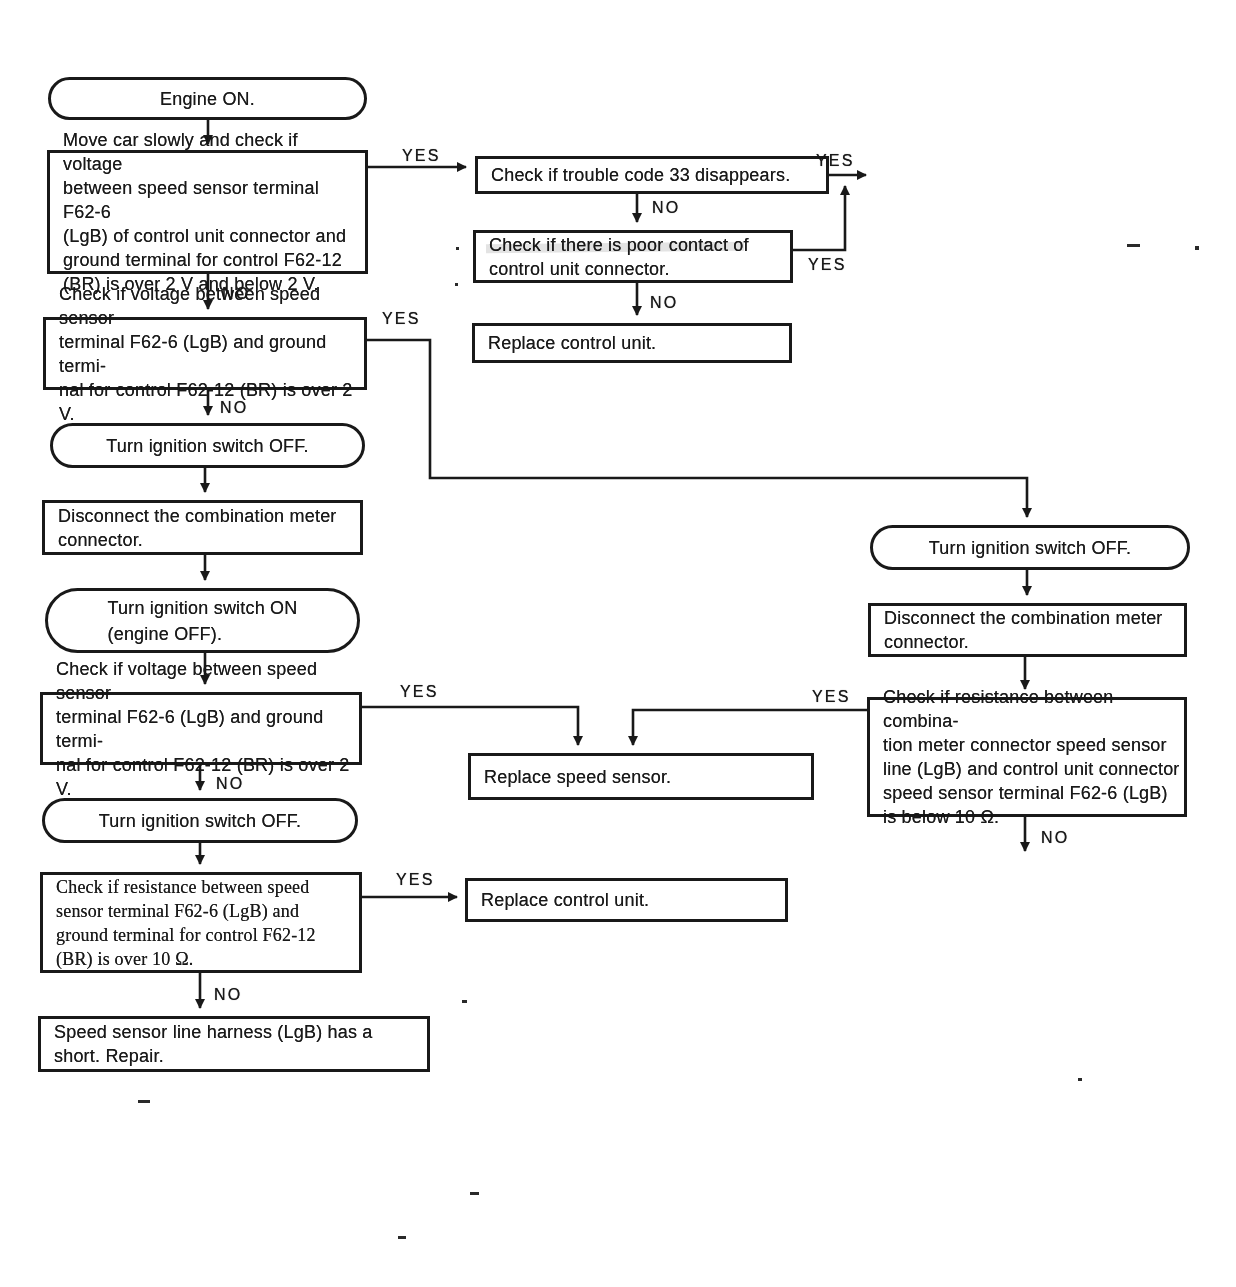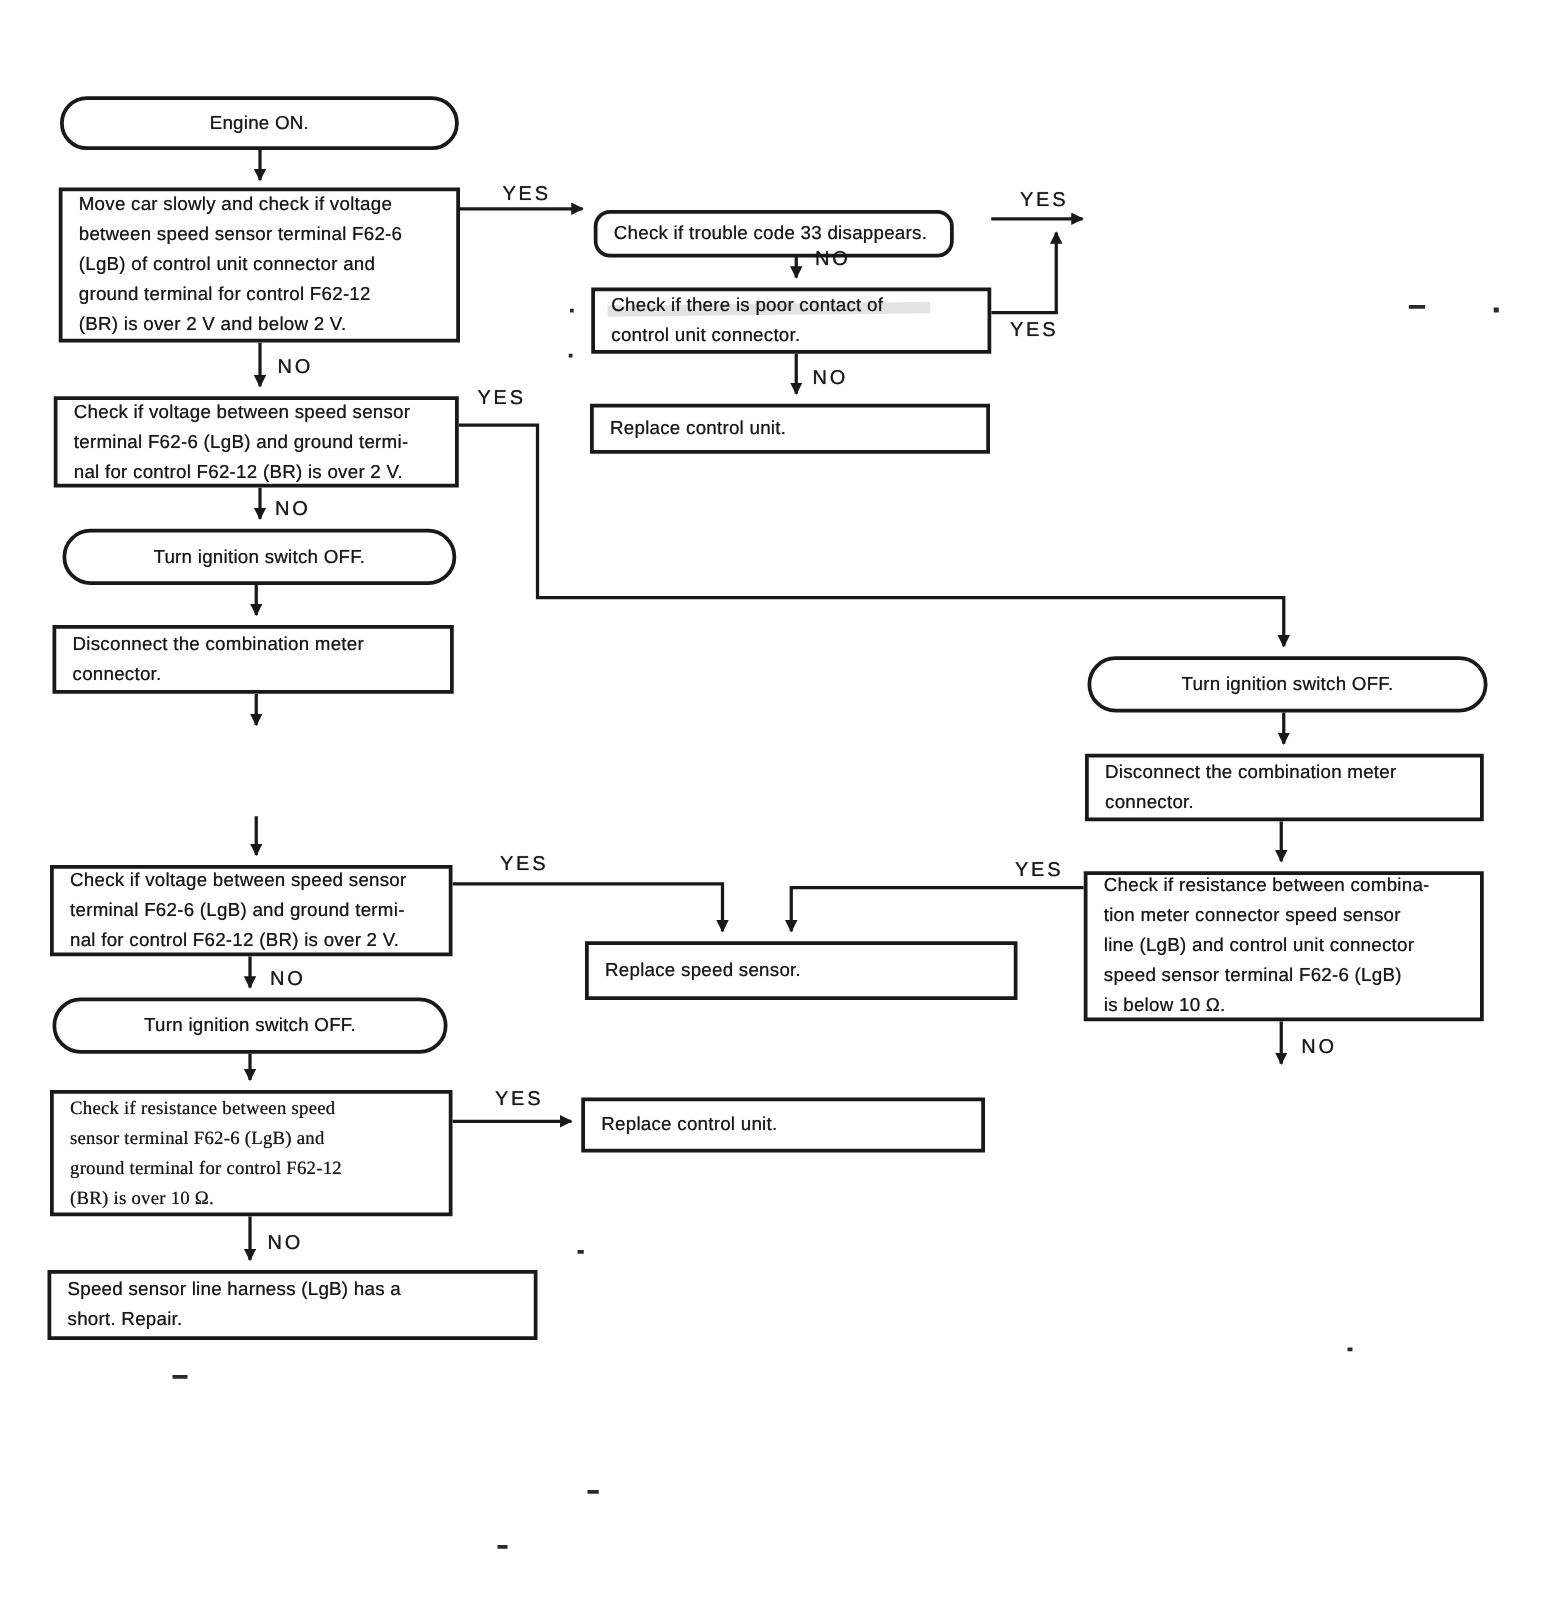--- a/index.html
+++ b/index.html
@@ -15,21 +15,21 @@
     position:absolute;
     border:3px solid #191919;
     background:#ffffff;
     display:flex;
     align-items:center;
     box-sizing:border-box;
     z-index:2;
   }
   .node > span{
     white-space:pre-line;
-    font-size:15px;
+    font-size:18px;
     line-height:24px;
     text-shadow:0 0 0.6px rgba(0,0,0,0.75);
     letter-spacing:0.2px;
   }
   .proc{justify-content:flex-start;padding-left:13px;padding-right:4px;text-align:left;}
   .term{justify-content:center;text-align:left;}
   .term > span{line-height:26px;}
   .edge-label{
     position:absolute;
     font-size:16px;
@@ -88,21 +88,21 @@
   </div>
 
   <div class="node proc" style="left:47px;top:150px;width:321px;height:124px;">
     <span>Move car slowly and check if voltage
 between speed sensor terminal F62-6
 (LgB) of control unit connector and
 ground terminal for control F62-12
 (BR) is over 2 V and below 2 V.</span>
   </div>
 
-  <div class="node proc" style="left:475px;top:168px;width:288px;height:38px;border-radius:13px;">
+  <div class="node proc" style="left:475px;top:156px;width:354px;height:38px;">
     <span>Check if trouble code 33 disappears.</span>
   </div>
 
 
   <div class="node proc" style="left:473px;top:230px;width:320px;height:53px;">
     <span>Check if there is poor contact of
 control unit connector.</span>
   </div>
 
   <div class="node proc" style="left:472px;top:323px;width:320px;height:40px;">
@@ -117,20 +117,24 @@
 
   <div class="node term" style="left:50px;top:423px;width:315px;height:45px;border-radius:23px;">
     <span>Turn ignition switch OFF.</span>
   </div>
 
   <div class="node proc" style="left:42px;top:500px;width:321px;height:55px;">
     <span>Disconnect the combination meter
 connector.</span>
   </div>
 
+  <div class="node term" style="left:45px;top:588px;width:315px;height:65px;border-radius:33px;">
+    <span>Turn ignition switch ON
+(engine OFF).</span>
+  </div>
 
   <div class="node proc" style="left:40px;top:692px;width:322px;height:73px;">
     <span>Check if voltage between speed sensor
 terminal F62-6 (LgB) and ground termi-
 nal for control F62-12 (BR) is over 2 V.</span>
   </div>
 
   <div class="node term" style="left:42px;top:798px;width:316px;height:45px;border-radius:23px;">
     <span>Turn ignition switch OFF.</span>
   </div>

